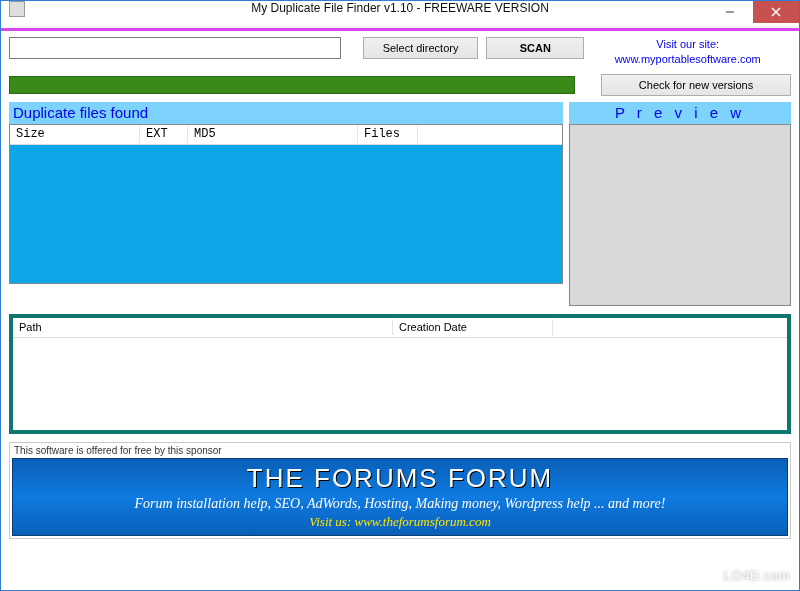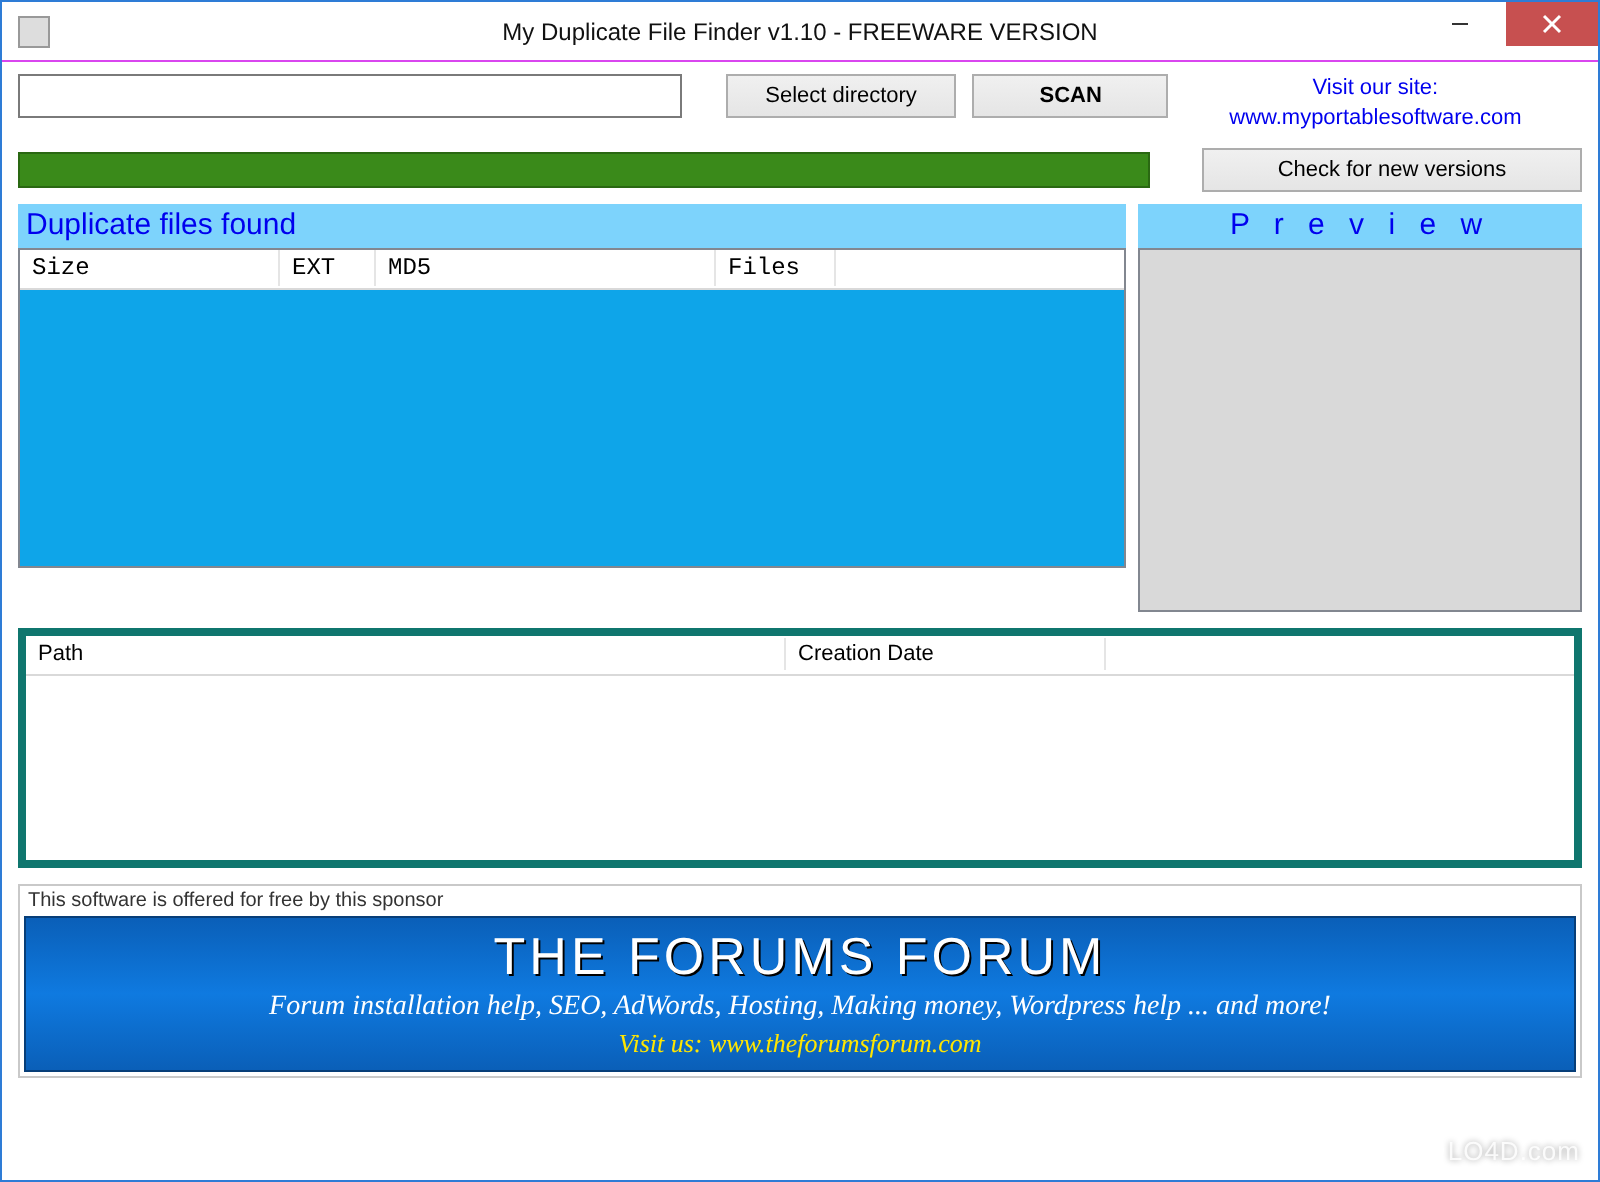--- a/index.html
+++ b/index.html
@@ -17,23 +17,22 @@
       height: 591px;
       background: #fff;
       border: 1px solid #2e7cd6;
       display: flex;
       flex-direction: column;
     }
     .titlebar {
       height: 30px;
       background: #fff;
       display: flex;
-      align-items: center;
       position: relative;
-      border-bottom: 1px solid #d946ef;
+      border-bottom: 3px solid #d946ef;
     }
     .titlebar-icon {
       width: 16px;
       height: 16px;
       margin-left: 8px;
       background: #ddd;
       border: 1px solid #999;
     }
     .titlebar-title {
       position: absolute;

